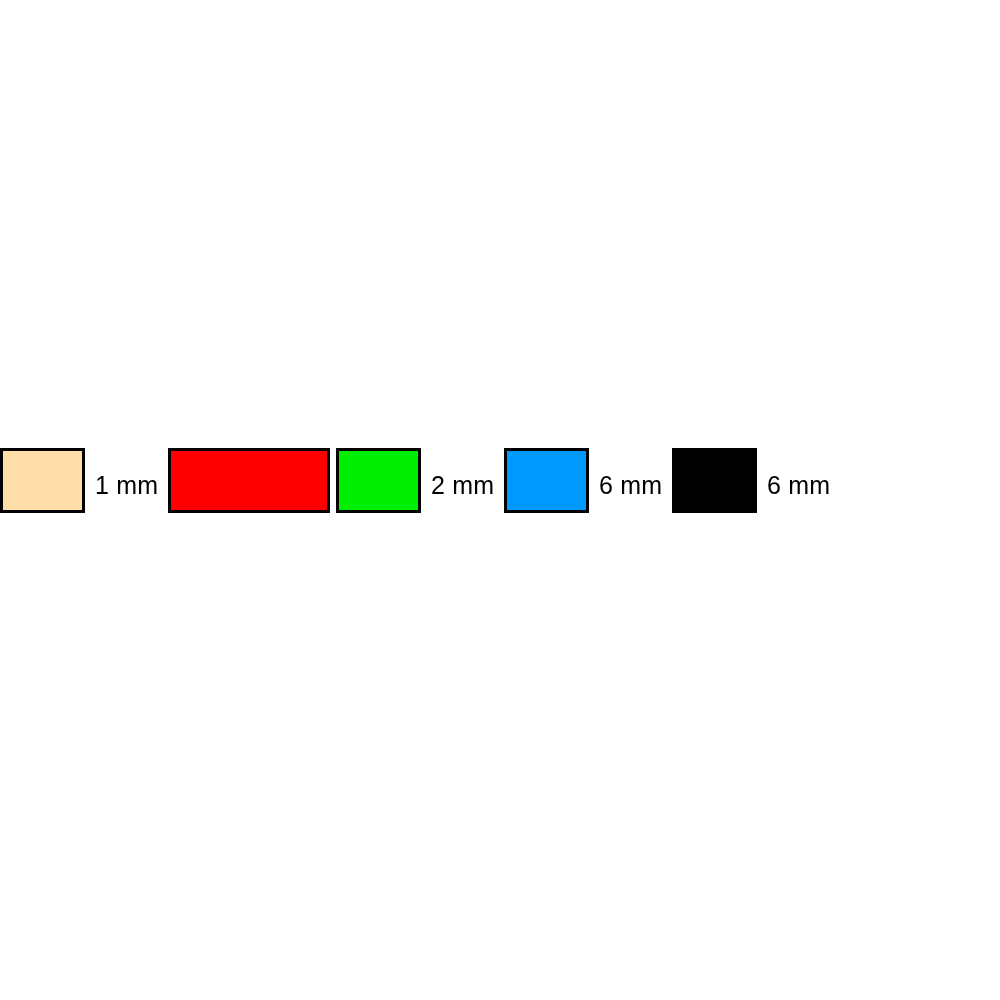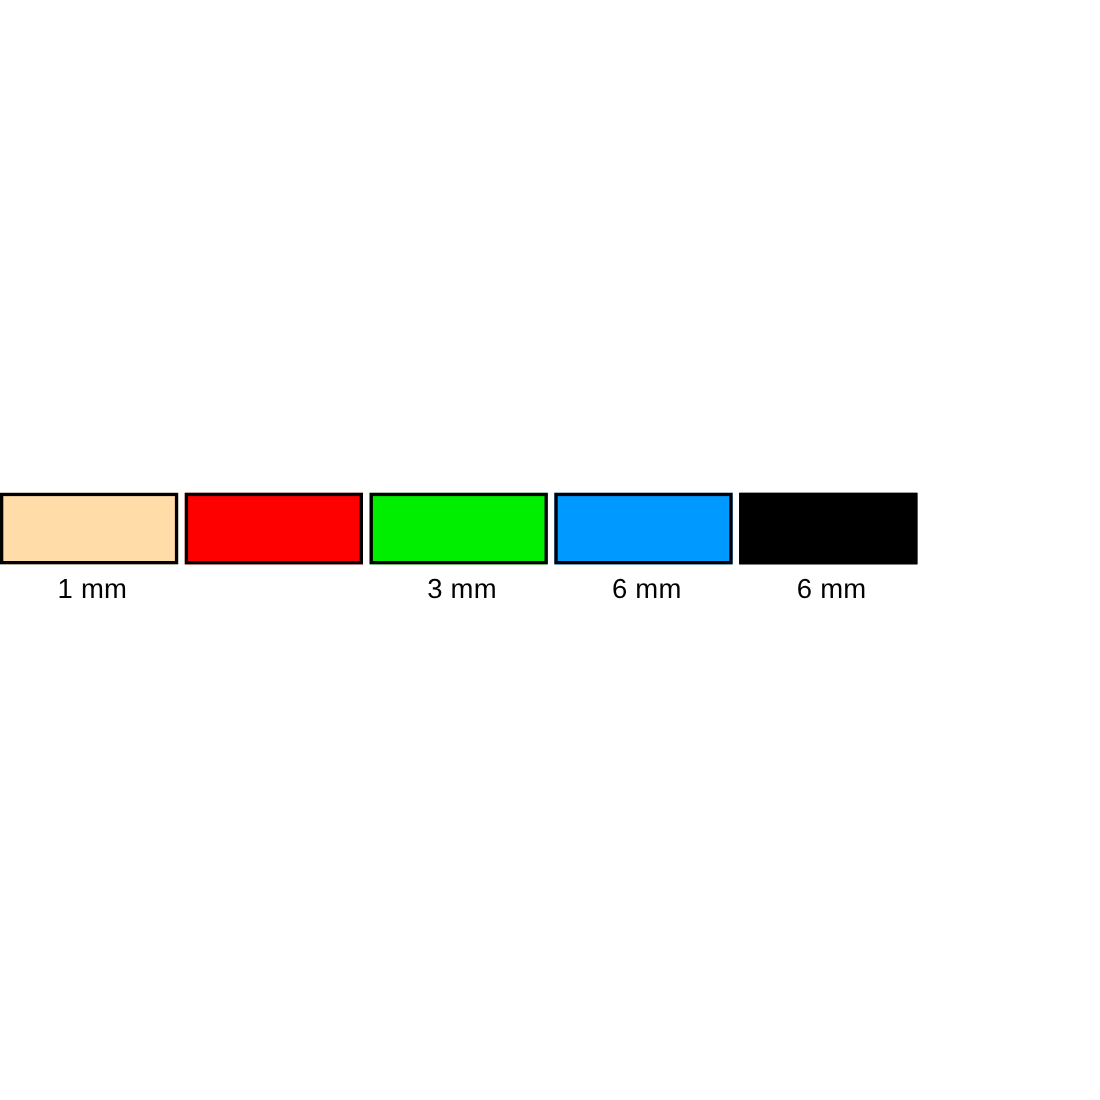--- a/index.html
+++ b/index.html
@@ -37,21 +37,21 @@
     display: flex;
     flex-direction: row;
     align-items: flex-start;
     justify-content: flex-start;
   }
 
   .swatch-cell {
     width: 168px;
     flex: 0 0 168px;
     display: flex;
-    flex-direction: column;
+    flex-direction: row;
     align-items: center;
     position: relative;
   }
 
   .swatch-box {
     width: 162px;
     height: 65px;
     box-sizing: border-box;
     border: 3px solid #000000;
     margin-left: 0px;
@@ -82,21 +82,21 @@
       <div class="swatch-box" style="background-color: rgb(255, 220, 168); border-color: rgb(0, 0, 0);"></div>
       <div class="swatch-label">1 mm</div>
     </div>
 
     <div class="swatch-cell">
       <div class="swatch-box" style="background-color: rgb(255, 0, 0); border-color: rgb(0, 0, 0);"></div>
     </div>
 
     <div class="swatch-cell">
       <div class="swatch-box" style="background-color: rgb(0, 238, 0); border-color: rgb(0, 0, 0);"></div>
-      <div class="swatch-label">3 mm</div>
+      <div class="swatch-label">2 mm</div>
     </div>
 
 
     <div class="swatch-cell">
       <div class="swatch-box" style="background-color: rgb(0, 153, 255); border-color: rgb(0, 0, 0);"></div>
       <div class="swatch-label">6 mm</div>
     </div>
 
     <div class="swatch-cell">
       <div class="swatch-box" style="background-color: rgb(0, 0, 0); border-color: rgb(0, 0, 0);"></div>

